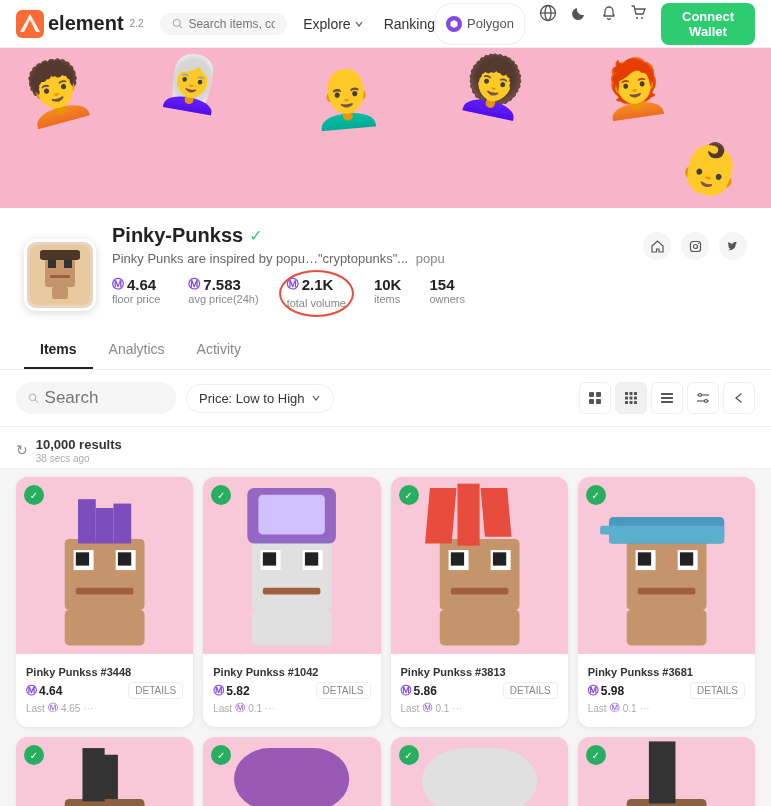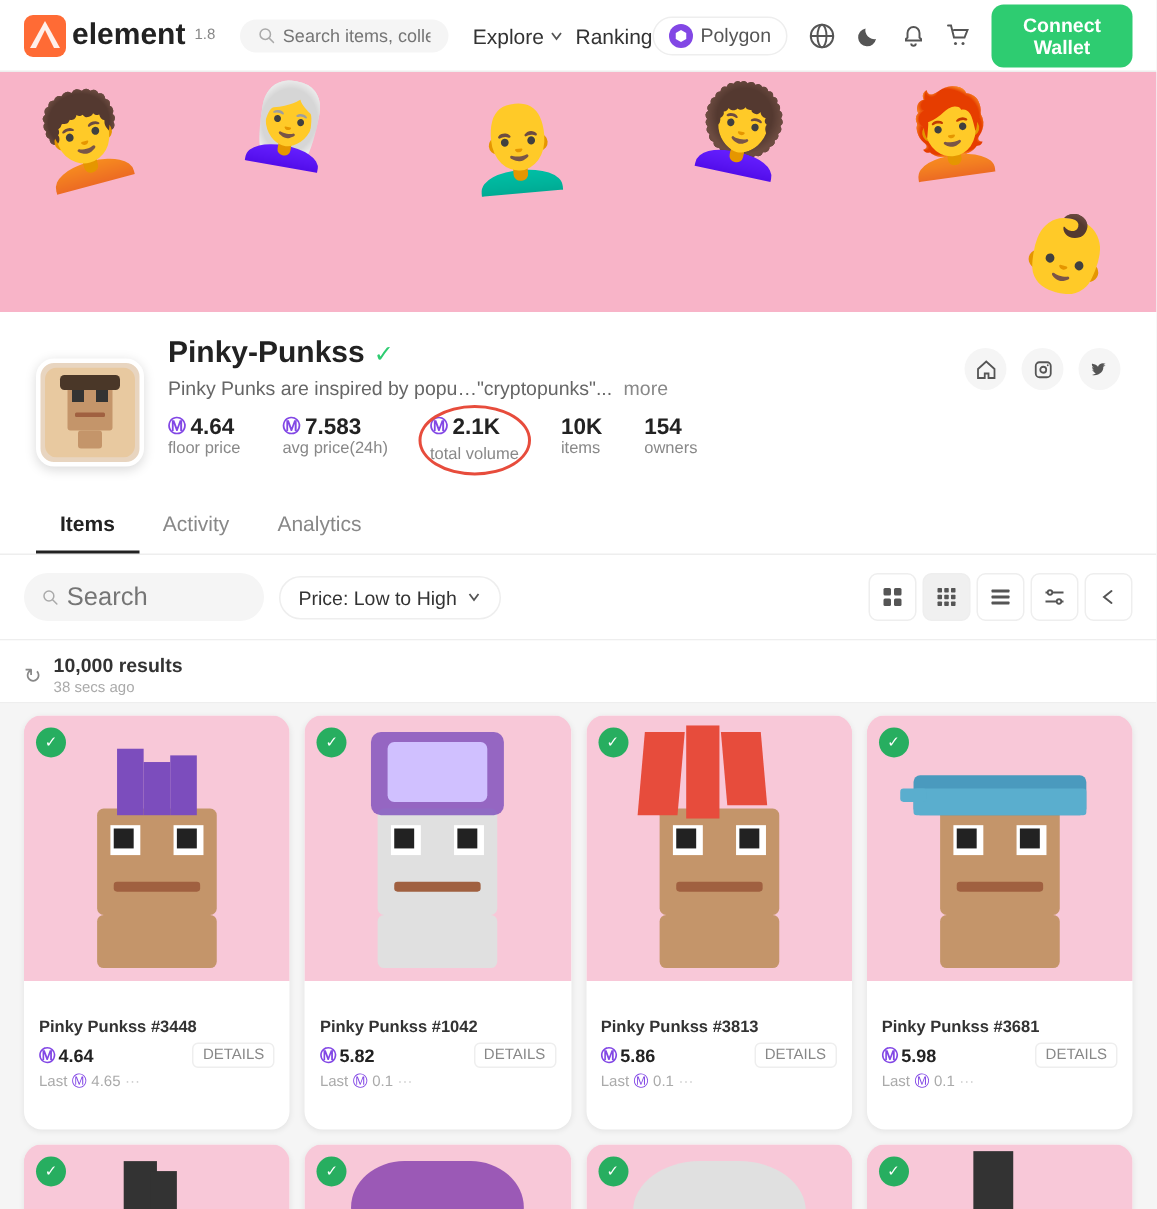--- a/index.html
+++ b/index.html
@@ -12,23 +12,23 @@
     }
     .logo-area { display: flex; align-items: center; gap: 4px; margin-right: 16px; }
     .logo-icon { width: 28px; height: 28px; }
     .logo-text { font-weight: 700; font-size: 20px; color: #222; }
     .logo-version { font-size: 10px; color: #888; margin-left: 2px; }
     .search-bar {
       display: flex; align-items: center; background: #f5f5f5; border-radius: 20px;
       padding: 4px 12px; gap: 6px; width: 200px; margin-right: 16px;
     }
     .search-bar input { background: none; border: none; outline: none; font-size: 12px; color: #888; width: 100%; }
-    .nav-links { display: flex; align-items: center; gap: 8px; margin-right: auto; }
+    .nav-links { display: flex; align-items: center; gap: 20px; margin-right: auto; }
     .nav-link { font-size: 14px; color: #333; cursor: pointer; display: flex; align-items: center; gap: 3px; }
-    .nav-actions { display: flex; align-items: center; gap: 14px; }
+    .nav-actions { display: flex; gap: 14px; }
     .nav-icon { width: 20px; height: 20px; cursor: pointer; display: flex; align-items: center; justify-content: center; color: #555; }
     .polygon-btn {
       display: flex; align-items: center; gap: 5px; border: 1px solid #eee;
       border-radius: 16px; padding: 4px 10px; font-size: 13px; cursor: pointer; color: #555;
     }
     .polygon-dot { width: 16px; height: 16px; background: #8247e5; border-radius: 50%; display: flex; align-items: center; justify-content: center; }
     .connect-btn {
       background: #2ecc71; color: #fff; border: none; border-radius: 8px;
       padding: 6px 14px; font-size: 13px; font-weight: 600; cursor: pointer;
     }
@@ -132,21 +132,21 @@
     }
     .item-img {
       width: 100%; aspect-ratio: 1; background: #f8c8d8;
       display: flex; align-items: center; justify-content: center; font-size: 48px; position: relative;
     }
     .item-verified {
       position: absolute; top: 8px; left: 8px; width: 20px; height: 20px;
       background: #27ae60; border-radius: 50%; display: flex; align-items: center; justify-content: center;
       color: #fff; font-size: 10px;
     }
-    .item-info { padding: 25px 10px; }
+    .item-info { padding: 12px 10px; }
     .item-name { font-size: 11px; font-weight: 600; color: #333; margin-bottom: 4px; white-space: nowrap; overflow: hidden; text-overflow: ellipsis; }
     .item-price-row { display: flex; align-items: center; justify-content: space-between; }
     .item-price { font-size: 12px; font-weight: 700; color: #222; display: flex; align-items: center; gap: 2px; }
     .item-details-btn {
       font-size: 10px; color: #888; border: 1px solid #eee; border-radius: 4px;
       padding: 2px 6px; cursor: pointer;
     }
     .item-last { font-size: 10px; color: #aaa; margin-top: 2px; display: flex; align-items: center; gap: 3px; }
     .item-more { color: #ccc; cursor: pointer; }
   </style>
@@ -154,21 +154,21 @@
 <body>
 
 <header class="header">
   <div class="logo-area">
     <svg class="logo-icon" viewBox="0 0 28 28">
       <rect width="28" height="28" rx="6" fill="#FF6B35"></rect>
       <polygon points="14,4 24,22 4,22" fill="white" opacity="0.9"></polygon>
       <polygon points="14,10 20,22 8,22" fill="#FF6B35"></polygon>
     </svg>
     <span class="logo-text">element</span>
-    <span class="logo-version">1.8</span>
+    <span class="logo-version">2.2</span>
   </div>
 
   <div class="search-bar">
     <svg width="13" height="13" viewBox="0 0 16 16" fill="none">
       <circle cx="7" cy="7" r="5" stroke="#aaa" stroke-width="1.5"></circle>
       <line x1="11" y1="11" x2="15" y2="15" stroke="#aaa" stroke-width="1.5" stroke-linecap="round"></line>
     </svg>
     <input type="text" placeholder="Search items, collections, and accounts" style="">
   </div>
 
@@ -245,21 +245,21 @@
           <rect x="10" y="5" width="40" height="10" rx="3" fill="#4a3728"></rect>
         </svg>
       </div>
       <div class="profile-info">
         <div class="profile-name">
           <span class="profile-name-text">Pinky-Punkss</span>
           <span class="verified-badge">✓</span>
         </div>
         <div class="profile-desc">
           <span>Pinky Punks are inspired by popu…"cryptopunks"...</span>
-          <span class="more-link">more</span>
+          <span class="more-link">popu</span>
         </div>
         <div class="profile-stats">
           <div class="stat-item">
             <span class="stat-value">
               <span class="matic-icon">Ⓜ</span>
               <span>4.64</span>
             </span>
             <span class="stat-label">floor price</span>
           </div>
           <div class="stat-item">
@@ -303,22 +303,22 @@
       <div class="social-icon">
         <svg width="13" height="13" viewBox="0 0 13 13">
             <path d="M1 2.5s2.5 0 4 2c.5-2 3-3 5-2-1 .5-1.5 1-1.5 1s1 0 1.5.5c-1 0-1.5.5-1.5.5.5 3-3 6.5-7.5 5.5 1.5-.5 2.5-1 2.5-1S2 8 1 6.5c.5 0 1.5.5 1.5.5S1 6 1 4.5c.5.5 1.5 1 1.5 1S.5 4 1 2.5z" fill="#555"></path>
           </svg>
       </div>
     </div>
   </div>
 
   <div class="tabs">
     <div class="tab active">Items</div>
+    <div class="tab">Analytics</div>
     <div class="tab">Activity</div>
-    <div class="tab">Analytics</div>
   </div>
 </div>
 
 <div class="filter-bar">
   <div class="filter-search">
     <svg width="12" height="12" viewBox="0 0 16 16">
         <circle cx="7" cy="7" r="5" stroke="#aaa" stroke-width="1.5" fill="none"></circle>
         <line x1="11" y1="11" x2="15" y2="15" stroke="#aaa" stroke-width="1.5" stroke-linecap="round"></line>
       </svg>
     <input type="text" placeholder="Search" style="">

